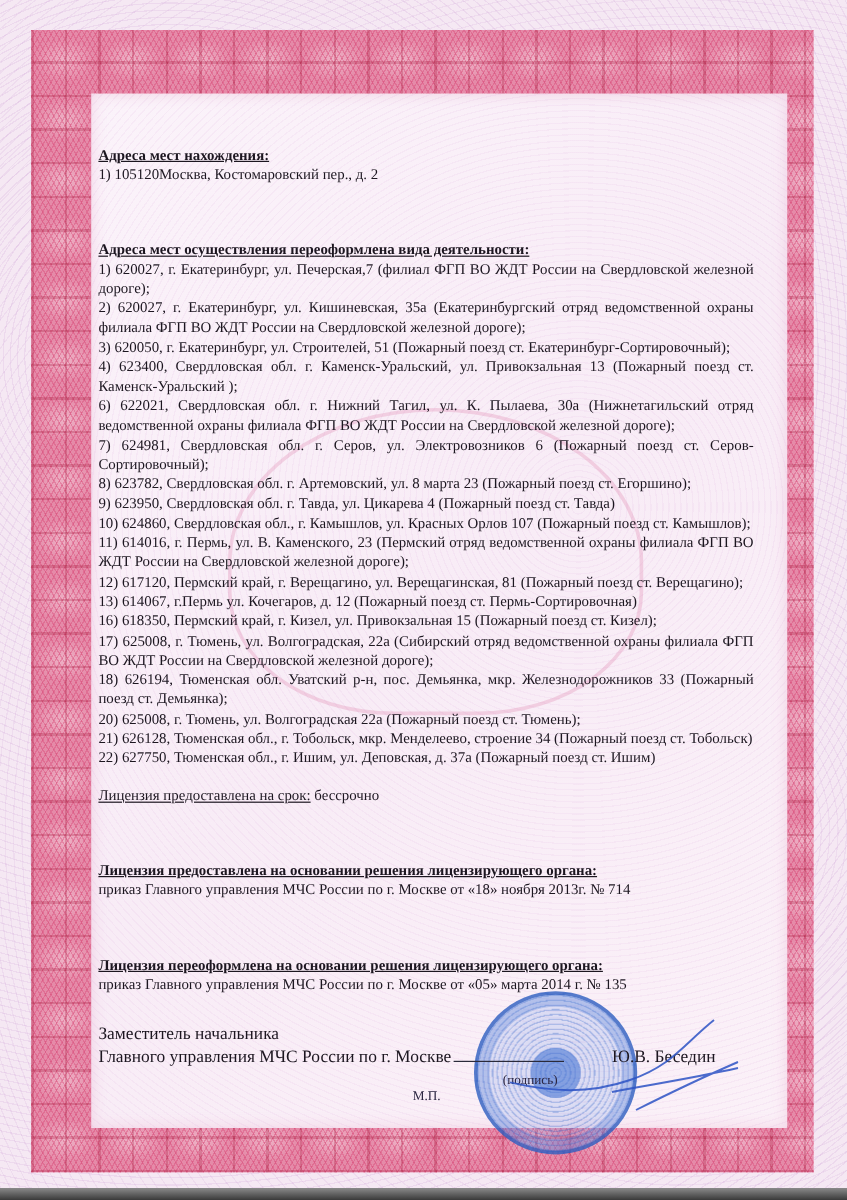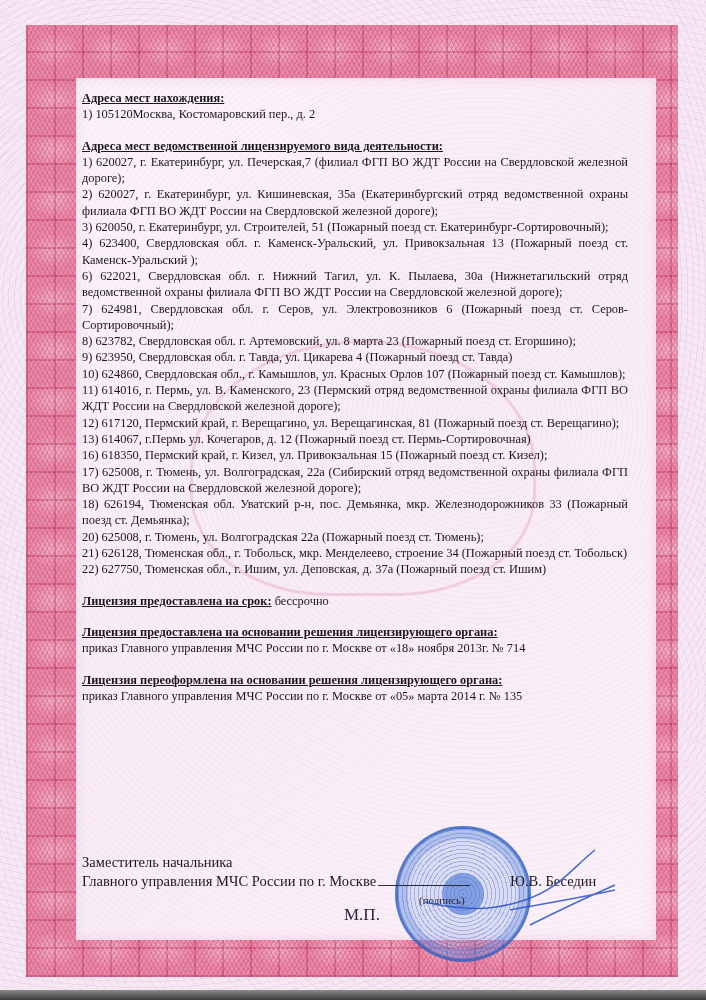--- a/index.html
+++ b/index.html
@@ -46,38 +46,38 @@
     position:absolute; left:190px; top:340px; width:340px; height:250px;
     border:3px solid rgba(220,110,160,0.25); border-radius:50% 50% 40% 40%;
     pointer-events:none;
   }
   .text-block {
     position:absolute; left:82px; top:90px; width:546px;
     color:#1c1620; font-size:12.4px; line-height:16.3px;
     text-align:justify;
   }
   .heading {
-    font-weight:bold; text-decoration:underline; display:block;
+    font-weight:bold; text-decoration:underline; display:block;margin-top:31px;
   }
   .gap { height:15px; }
-  .inline-head { font-weight:bold; text-decoration:underline; }
+  .inline-head { font-weight:normal; text-decoration:underline; }
   .item { display:block; }
   .signature {
     position:absolute; left:82px; top:853px; width:560px;
     color:#1c1620; font-size:14.5px; line-height:19px;
   }
   .sig-line {
     display:inline-block; width:92px; border-bottom:1px solid #2a2a3a; vertical-align:baseline; margin:0 2px;
   }
   .sig-name { position:absolute; left:428px; top:19px; }
   .sig-caption {
     position:absolute; left:337px; top:38px; font-size:11px; color:#2a2440;
   }
   .mp-label {
-    position:absolute; left:262px; top:52px; font-size:17px; color:#2a2440;
+    position:absolute; left:262px; top:52px; font-size:11px; color:#2a2440;
   }
   .stamp {
     position:absolute; left:395px; top:826px; width:130px; height:130px;
     border-radius:50%;
     border:3px solid rgba(40,90,190,0.75);
     background:
       radial-gradient(circle, rgba(60,110,210,0.55) 0 22%, transparent 23%),
       repeating-radial-gradient(circle, rgba(50,100,200,0.35) 0 1px, transparent 1px 4px),
       rgba(130,165,230,0.25);
     box-shadow: inset 0 0 0 10px rgba(60,110,210,0.25);
@@ -92,21 +92,21 @@
 <div class="outer-margin"></div>
 <div class="border-band"></div>
 <div class="content-area"></div>
 <div class="emblem-watermark"></div>
 <div class="bottom-shadow"></div>
 
 <div class="text-block">
   <span class="heading">Адреса мест нахождения:</span>
   <span class="item">1) 105120Москва, Костомаровский пер., д. 2</span>
   <div class="gap"></div>
-  <span class="heading">Адреса мест ведомственной лицензируемого вида деятельности:</span>
+  <span class="heading">Адреса мест осуществления переоформлена вида деятельности:</span>
   <span class="item">1) 620027, г. Екатеринбург, ул. Печерская,7 (филиал ФГП ВО ЖДТ России на Свердловской железной дороге);</span>
   <span class="item">2) 620027, г. Екатеринбург, ул. Кишиневская, 35а (Екатеринбургский отряд ведомственной охраны филиала ФГП ВО ЖДТ России на Свердловской железной дороге);</span>
   <span class="item">3) 620050, г. Екатеринбург, ул. Строителей, 51 (Пожарный поезд ст. Екатеринбург-Сортировочный);</span>
   <span class="item">4) 623400, Свердловская обл. г. Каменск-Уральский,  ул. Привокзальная 13 (Пожарный поезд ст. Каменск-Уральский );</span>
   <span class="item">6) 622021, Свердловская обл. г. Нижний Тагил, ул. К. Пылаева, 30а (Нижнетагильский отряд ведомственной охраны филиала ФГП ВО ЖДТ России на Свердловской железной дороге);</span>
   <span class="item">7) 624981, Свердловская обл. г. Серов, ул. Электровозников 6 (Пожарный поезд ст. Серов-Сортировочный);</span>
   <span class="item"> 8) 623782, Свердловская обл. г. Артемовский,  ул. 8 марта 23 (Пожарный поезд ст. Егоршино);</span>
   <span class="item">9) 623950, Свердловская обл. г. Тавда, ул. Цикарева 4 (Пожарный поезд ст. Тавда)</span>
   <span class="item">10) 624860, Свердловская обл., г. Камышлов, ул. Красных Орлов 107 (Пожарный поезд ст. Камышлов);</span>
   <span class="item">11) 614016, г. Пермь, ул. В. Каменского, 23 (Пермский отряд ведомственной охраны филиала ФГП ВО ЖДТ России на Свердловской железной дороге);</span>

